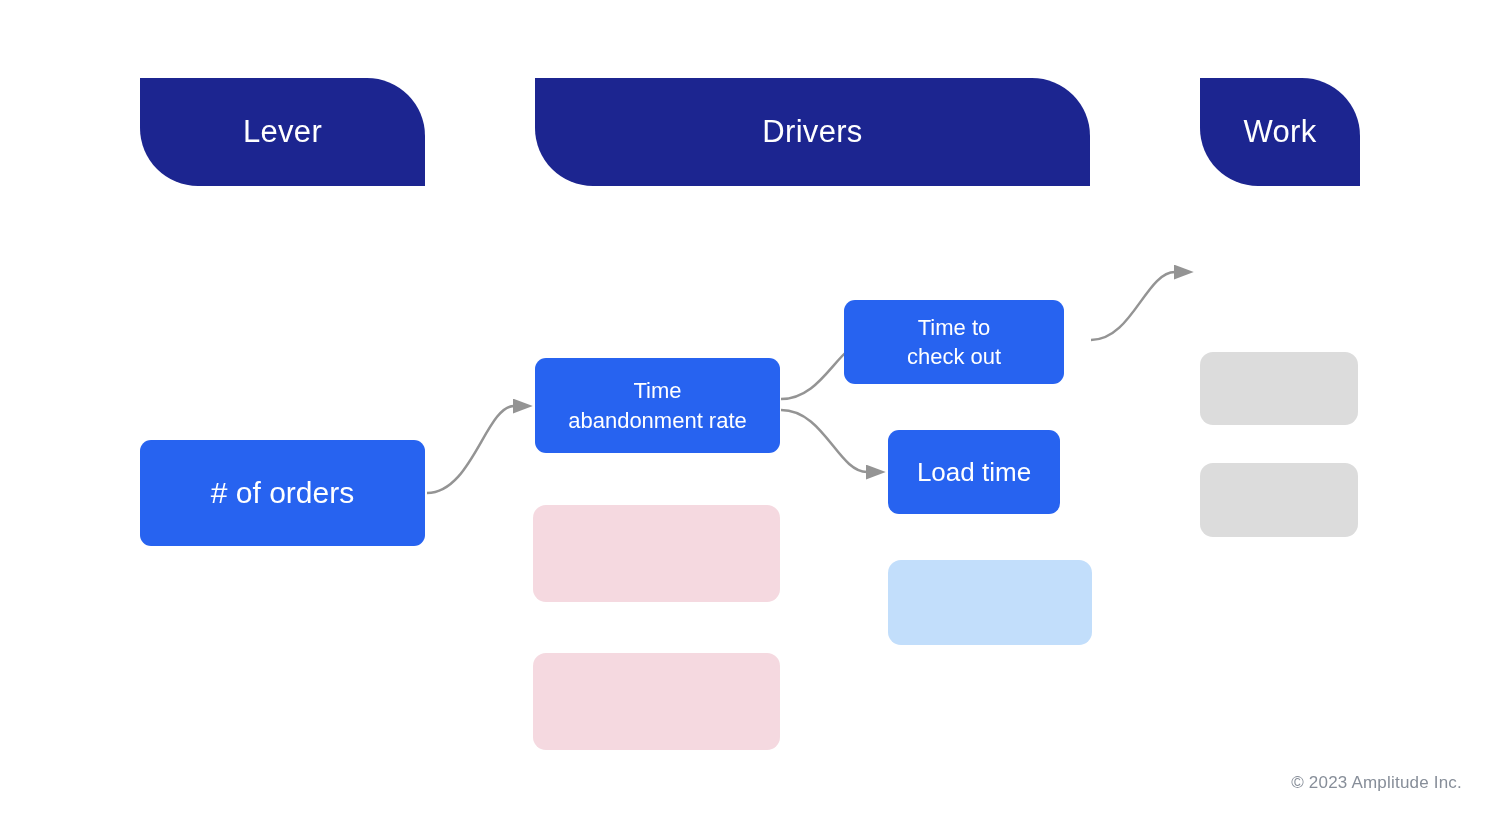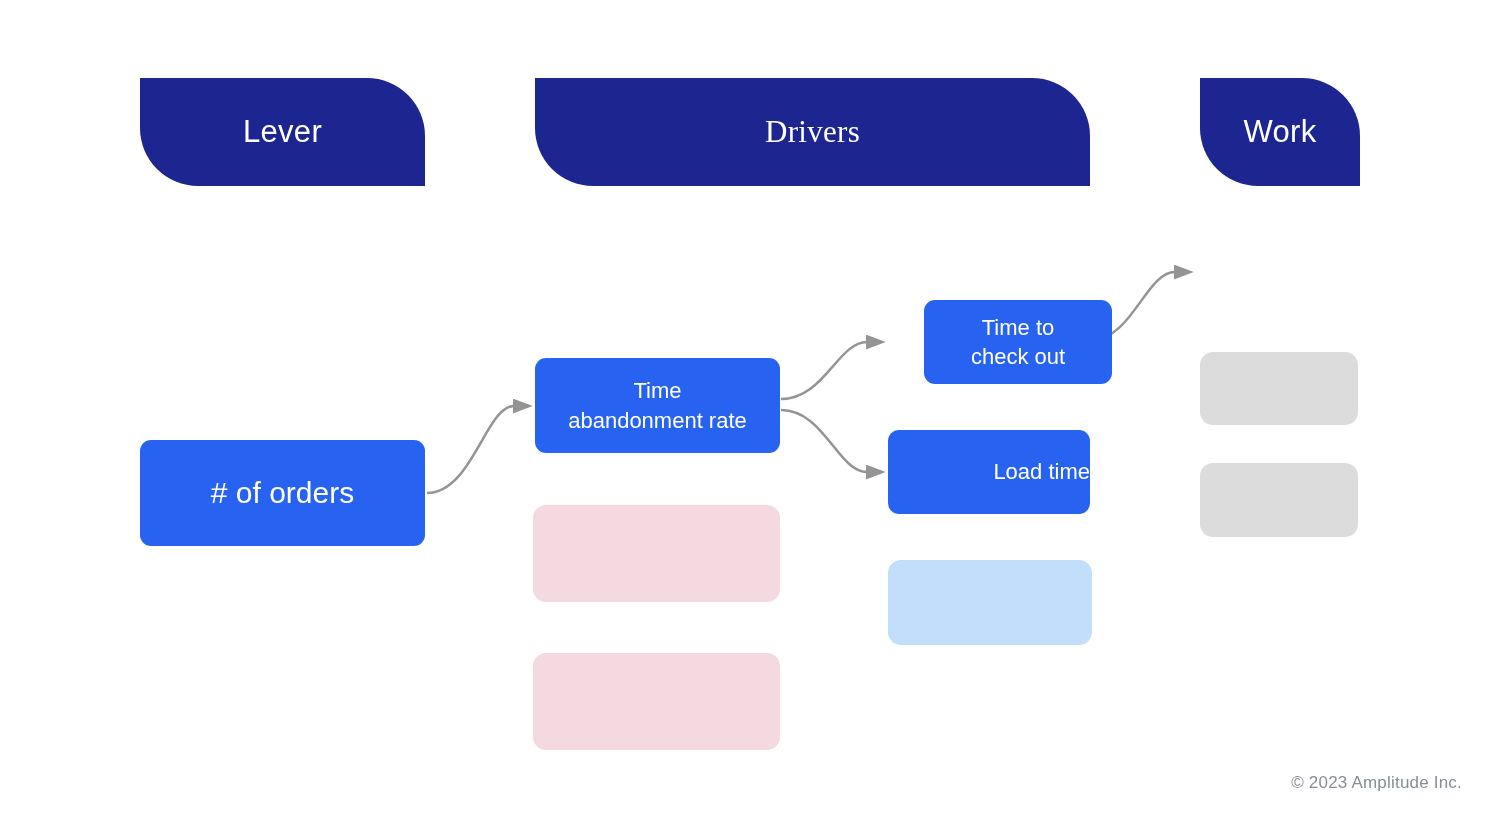--- a/index.html
+++ b/index.html
@@ -24,39 +24,39 @@
     background: var(--header-navy, #1c2590);
     border-radius: 0 58px 0 58px;
     color: #ffffff;
     display: flex;
     align-items: center;
     justify-content: center;
     font-size: 31px;
     letter-spacing: 0.3px;
   }
   #hdr-lever   { left: 140px;  width: 285px; }
-  #hdr-drivers { left: 535px;  width: 555px; font-family: Liberation Serif, serif; }
+  #hdr-drivers { left: 535px;  width: 555px; }
   #hdr-work    { left: 1200px; width: 160px; }
 
   
   .node {
     position: absolute;
     background: var(--node-blue, #2763f0);
     border-radius: 11px;
     color: #ffffff;
     display: flex;
     align-items: center;
     justify-content: center;
     text-align: center;
     white-space: pre-line;
   }
   #node-orders  { left: 140px;  top: 440px; width: 285px; height: 106px; font-size: 30px; }
   #node-cart    { left: 535px;  top: 358px; width: 245px; height: 95px;  font-size: 22px; line-height: 1.32; }
-  #node-time    { left: 924px;  top: 300px; width: 188px; height: 84px;  font-size: 22px; line-height: 1.32; }
-  #node-load    { left: 888px;  top: 430px; width: 202px; height: 84px;  font-size: 22px; justify-content: flex-end; }
+  #node-time    { left: 844px;  top: 300px; width: 220px; height: 84px;  font-size: 22px; line-height: 1.32; }
+  #node-load    { left: 888px;  top: 430px; width: 172px; height: 84px;  font-size: 26px; }
   #node-payment { left: 1200px; top: 240px; width: 160px; height: 74px;  font-size: 20px; line-height: 1.4; }
 
   
   .placeholder {
     position: absolute;
     border-radius: 13px;
   }
   #ph-pink-1 { left: 533px;  top: 505px; width: 247px; height: 97px; background: var(--placeholder-pink, #f5d9e0); }
   #ph-pink-2 { left: 533px;  top: 653px; width: 247px; height: 97px; background: var(--placeholder-pink, #f5d9e0); }
   #ph-blue   { left: 888px;  top: 560px; width: 204px; height: 85px; background: var(--placeholder-light-blue, #c2defb); }

